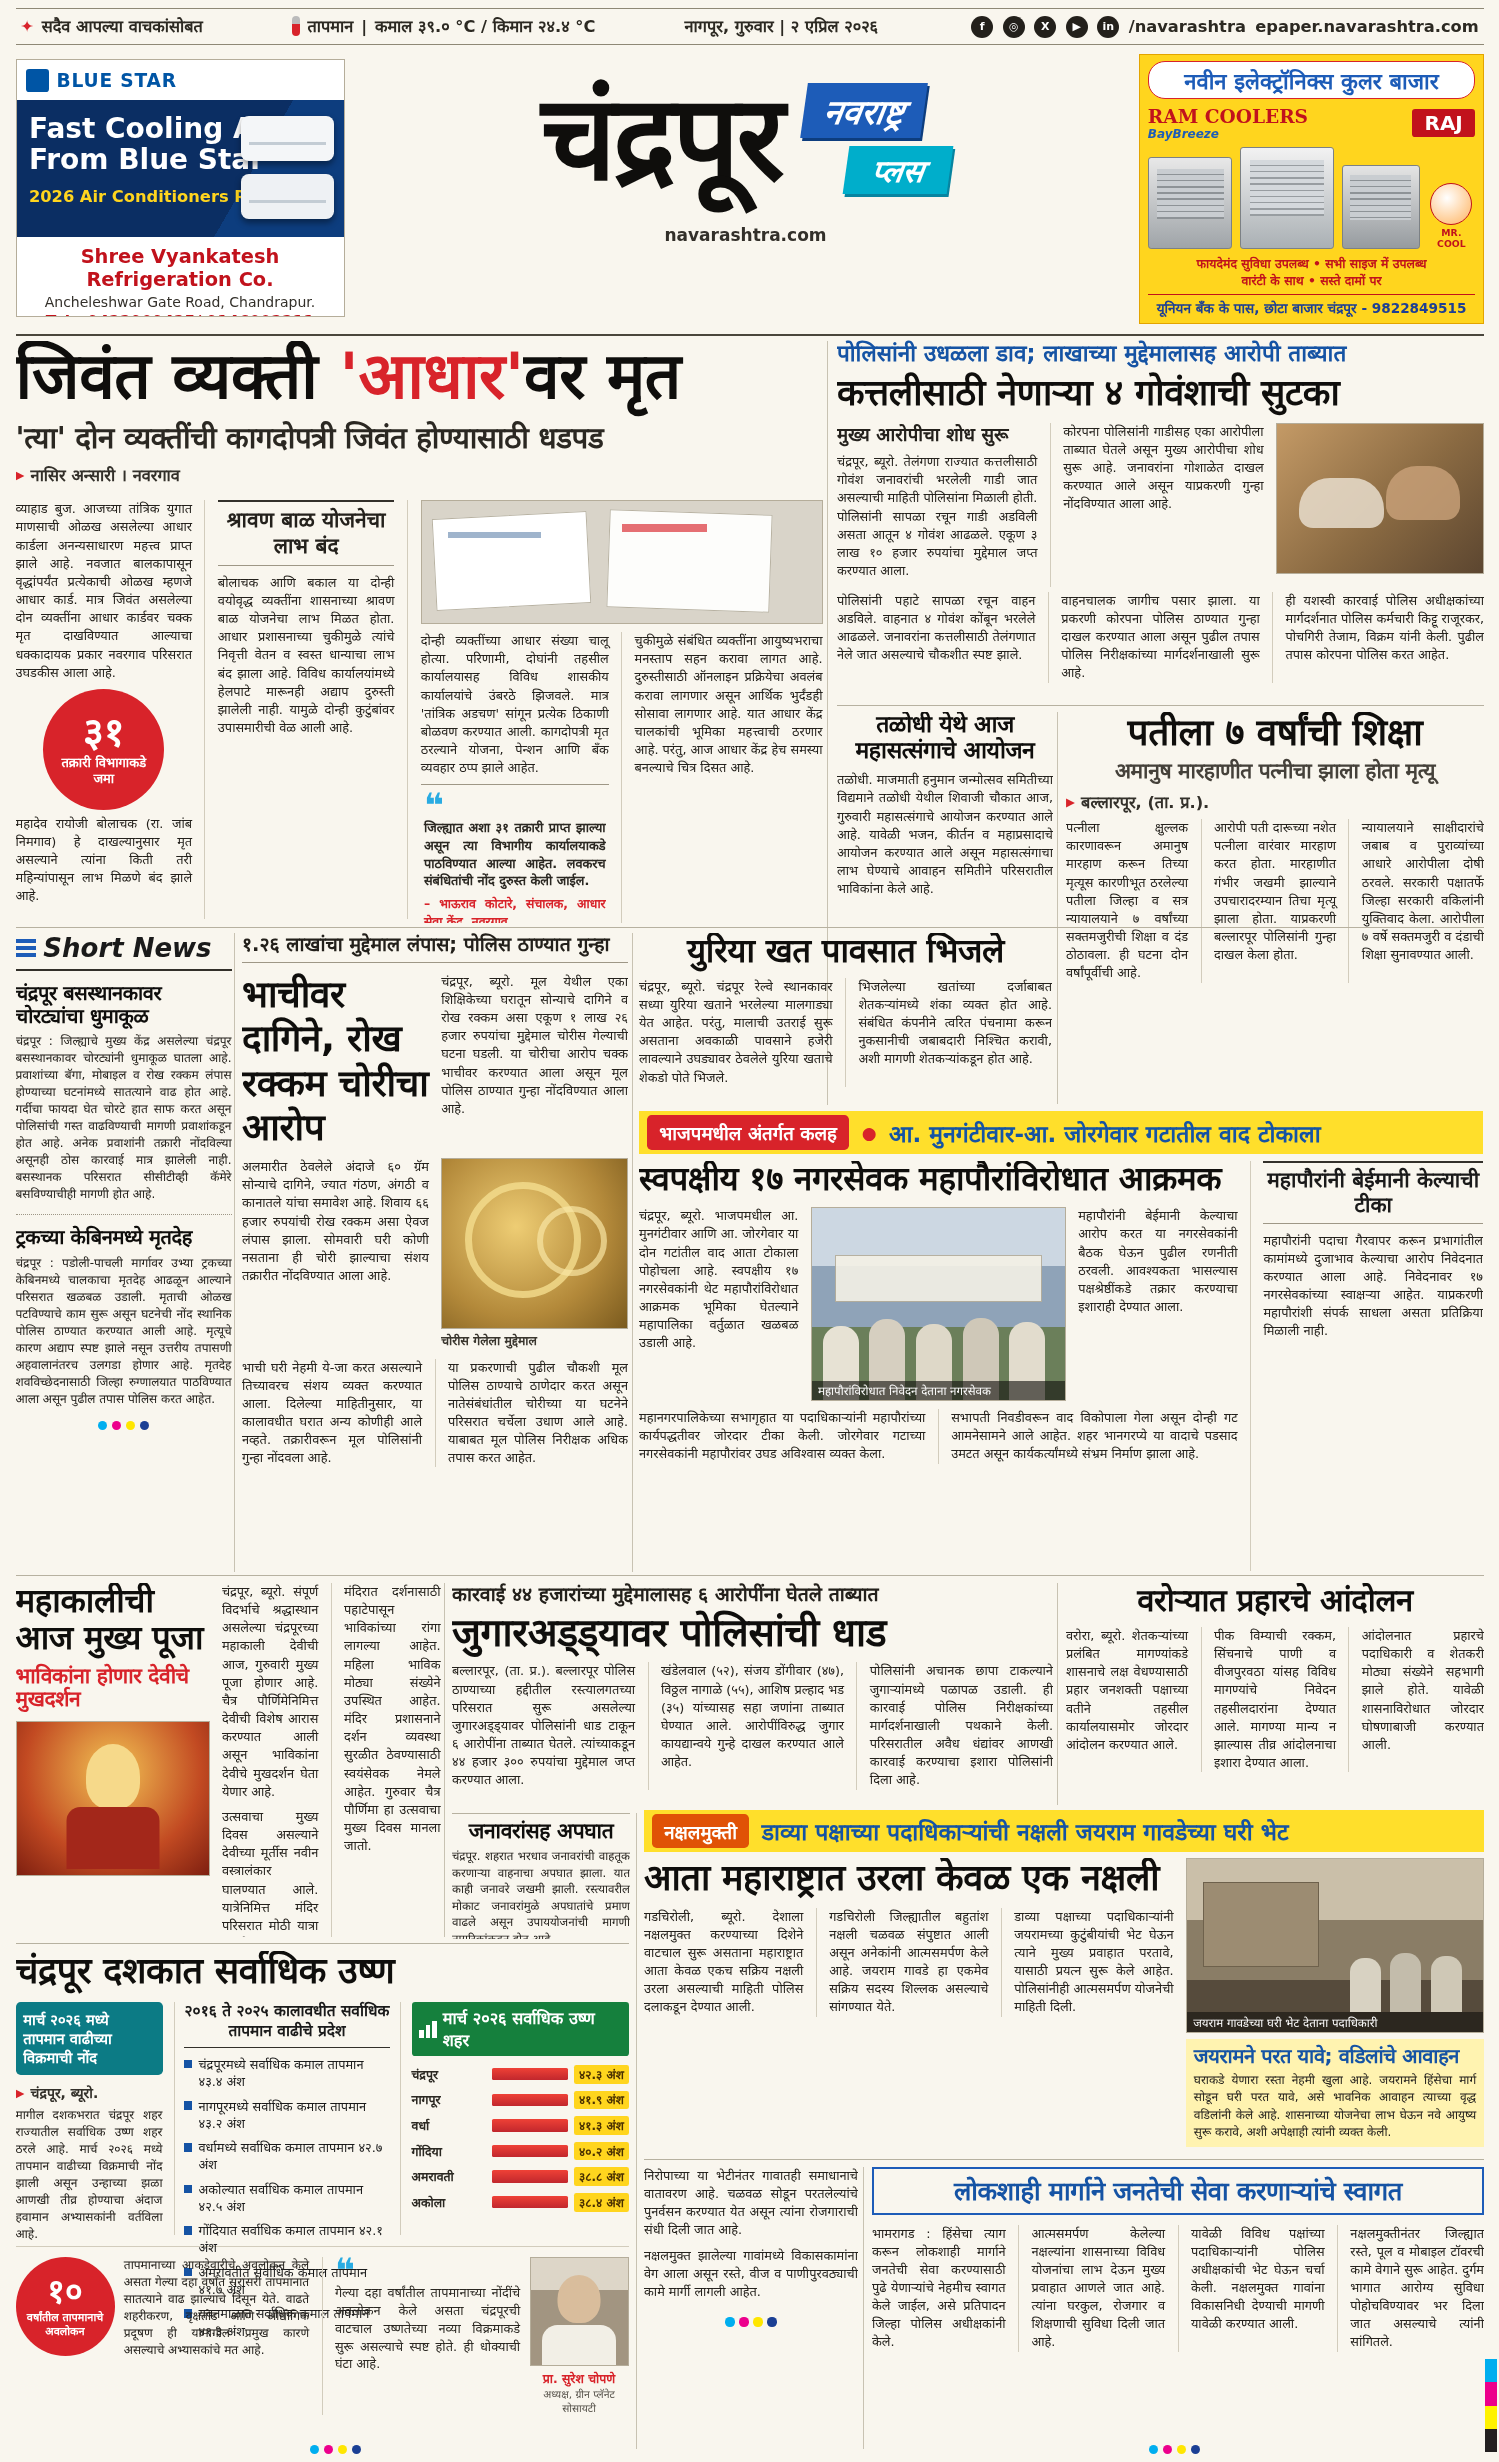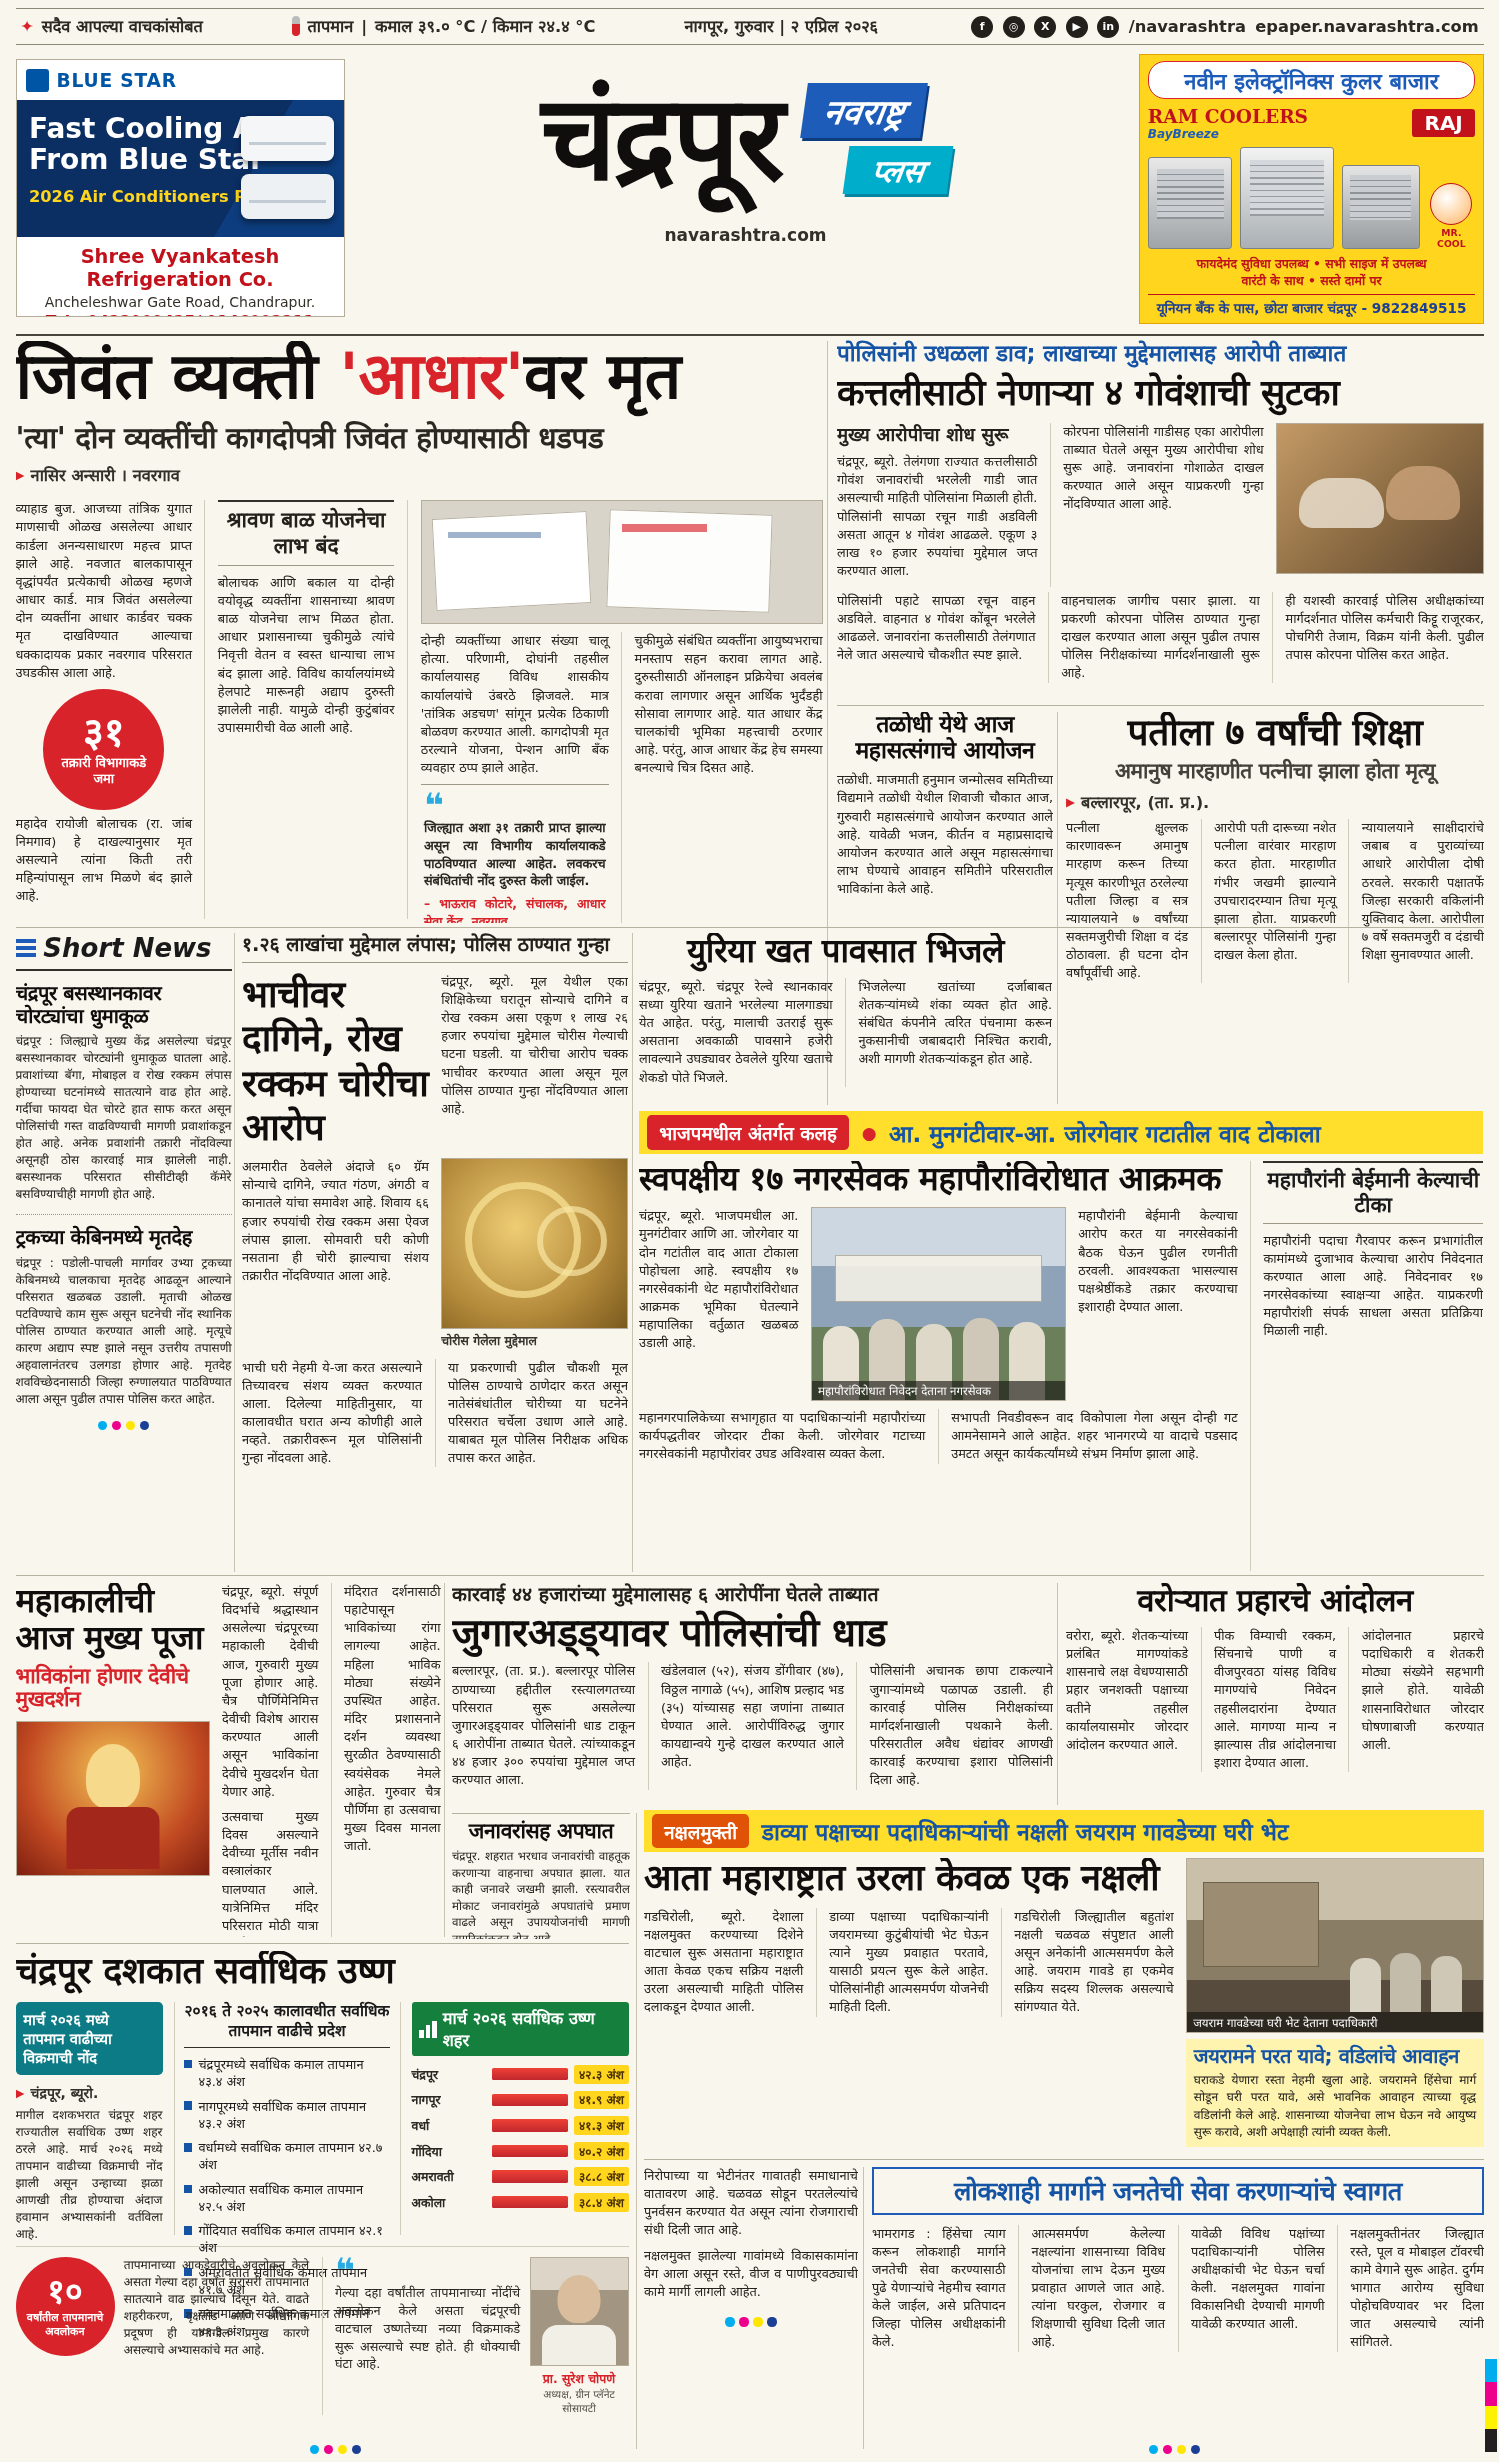--- a/index.html
+++ b/index.html
@@ -392,22 +392,22 @@
     <span class="tagbox" style="font-size:18.6px;background:#e05206">नक्षलमुक्ती</span>
     <span class="blue" style="font-size:23px;font-weight:bold">डाव्या पक्षाच्या पदाधिकाऱ्यांची नक्षली जयराम गावडेच्या घरी भेट</span>
   </div>
 
   <section class="abs" style="left:644px;top:1858px;width:840px;height:296px">
     <div style="display:flex;gap:12.4px;height:100%">
       <div style="flex:1;min-width:0">
         <h1 class="hl" style="font-size:36px">आता महाराष्ट्रात उरला केवळ एक नक्षली</h1>
         <div class="cols rule body-text" style="margin-top:9.3px">
           <p>गडचिरोली, ब्यूरो. देशाला नक्षलमुक्त करण्याच्या दिशेने वाटचाल सुरू असताना महाराष्ट्रात आता केवळ एकच सक्रिय नक्षली उरला असल्याची माहिती पोलिस दलाकडून देण्यात आली.</p>
+          <p>गडचिरोली जिल्ह्यातील बहुतांश नक्षली चळवळ संपुष्टात आली असून अनेकांनी आत्मसमर्पण केले आहे. जयराम गावडे हा एकमेव सक्रिय सदस्य शिल्लक असल्याचे सांगण्यात येते.</p>
           <p>डाव्या पक्षाच्या पदाधिकाऱ्यांनी जयरामच्या कुटुंबीयांची भेट घेऊन त्याने मुख्य प्रवाहात परतावे, यासाठी प्रयत्न सुरू केले आहेत. पोलिसांनीही आत्मसमर्पण योजनेची माहिती दिली.</p>
-          <p>गडचिरोली जिल्ह्यातील बहुतांश नक्षली चळवळ संपुष्टात आली असून अनेकांनी आत्मसमर्पण केले आहे. जयराम गावडे हा एकमेव सक्रिय सदस्य शिल्लक असल्याचे सांगण्यात येते.</p>
         </div>
       </div>
       <div style="width:298px;flex:none">
         <div class="photo" style="height:175px;background:linear-gradient(180deg,#cabfa9 0 35%,#8a7d66 35% 70%,#564b3c 70%)">
           <div style="position:absolute;left:15.5px;top:23px;width:116px;height:85px;background:#9c8c72;border:1.6px solid #6e614c"></div>
           <div style="position:absolute;left:163px;bottom:20px;width:31px;height:54px;background:#d8d2c2;border-radius:14px 14px 0 0"></div>
           <div style="position:absolute;left:203px;bottom:20px;width:31px;height:59px;background:#c3bcab;border-radius:14px 14px 0 0"></div>
           <div style="position:absolute;left:244px;bottom:20px;width:31px;height:56px;background:#cfc8b6;border-radius:14px 14px 0 0"></div>
           <div class="caption-bar">जयराम गावडेच्या घरी भेट देताना पदाधिकारी</div>
         </div>

